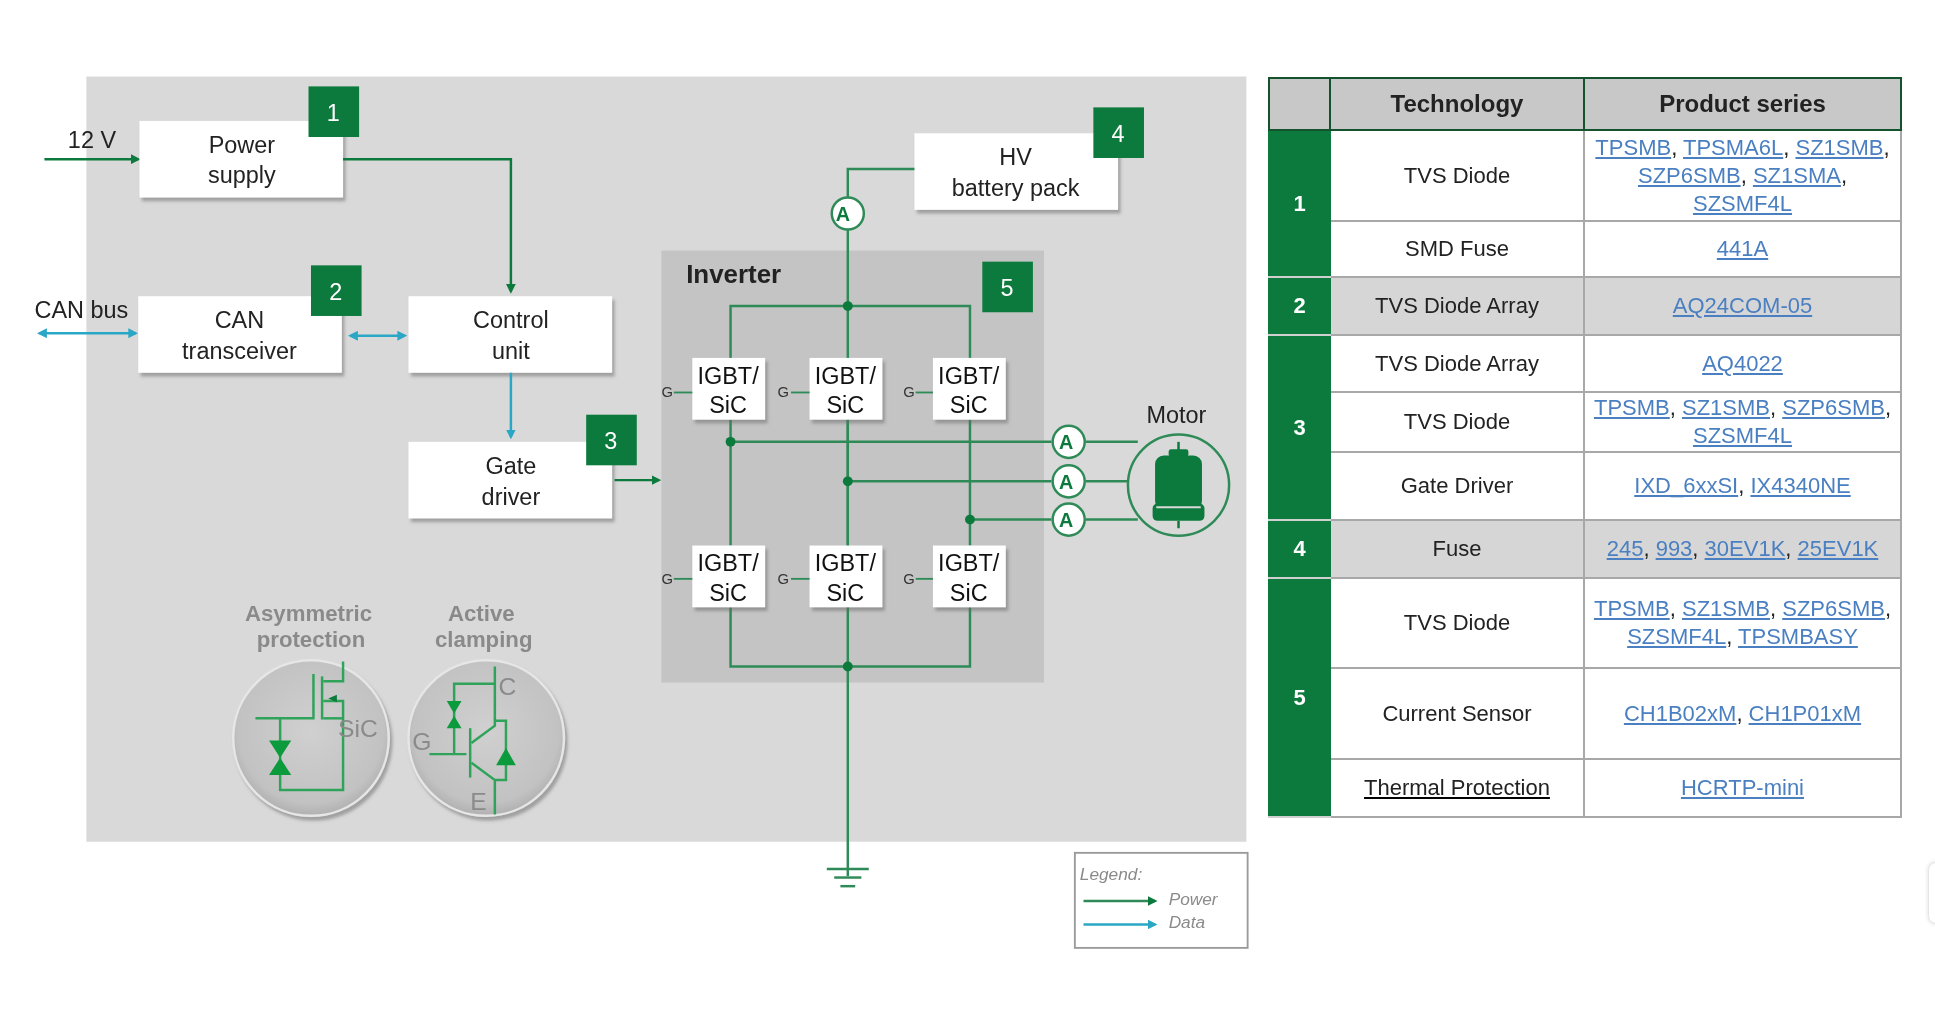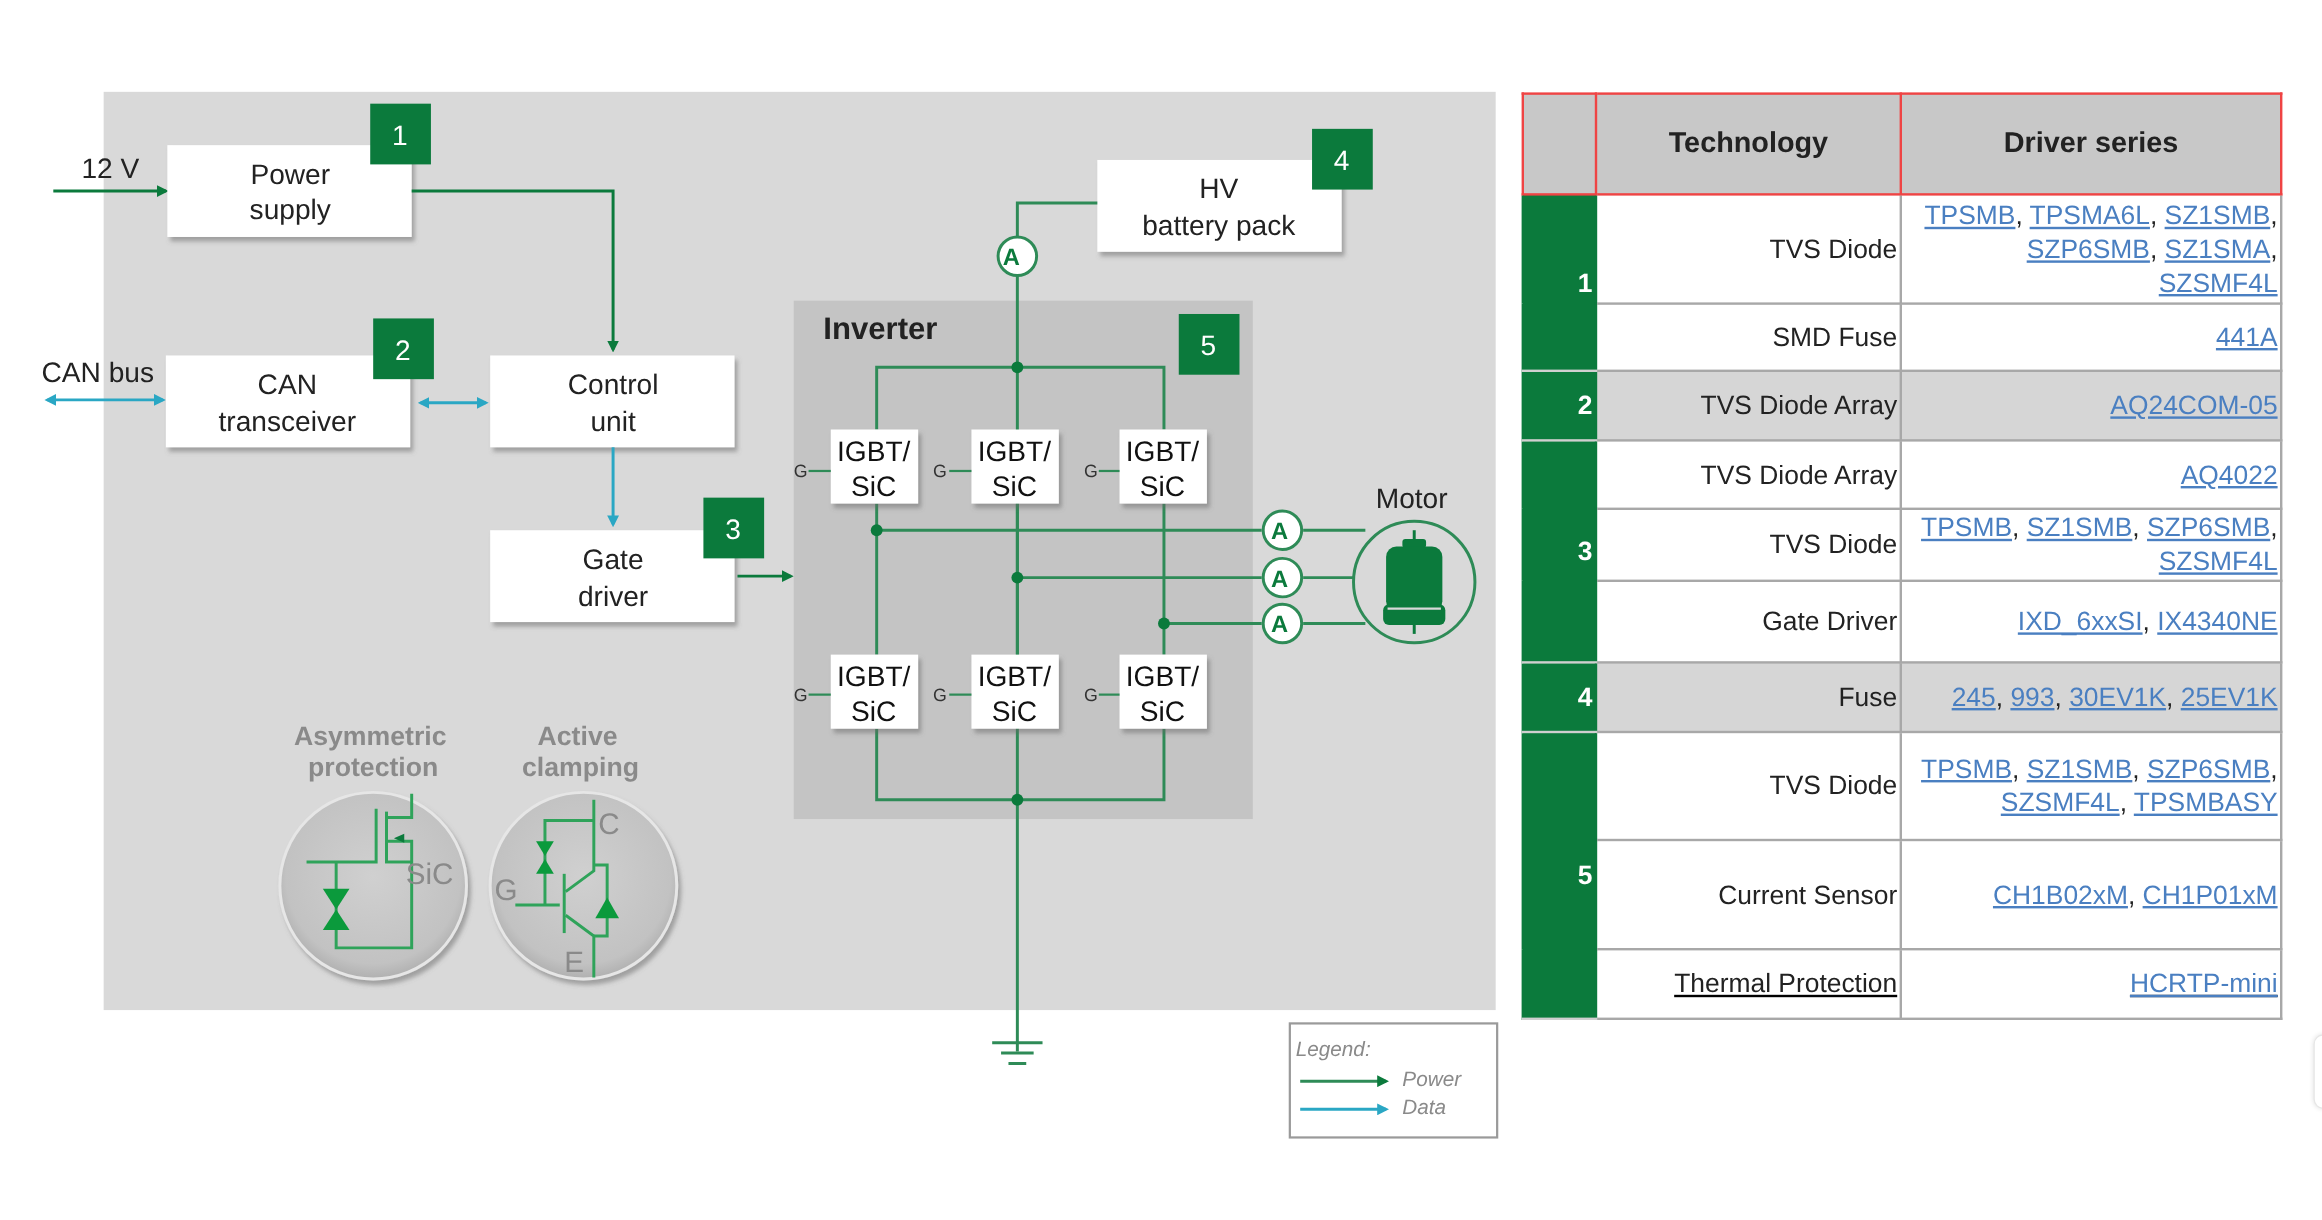--- a/index.html
+++ b/index.html
@@ -9,22 +9,22 @@
   .badge-text{font-family:"Liberation Sans",sans-serif;font-size:19px;fill:#fff;text-anchor:middle;}
   .lbl{font-family:"Liberation Sans",sans-serif;font-size:19px;fill:#222;}
   .g-lbl{font-family:"Liberation Sans",sans-serif;font-size:12px;fill:#333;}
   .igbt-text{font-family:"Liberation Sans",sans-serif;font-size:19px;fill:#111;text-anchor:middle;}
   .gray-title{font-family:"Liberation Sans",sans-serif;font-size:18px;font-weight:bold;fill:#8a8a8a;text-anchor:middle;}
   .amm-text{font-family:"Liberation Sans",sans-serif;font-size:16px;font-weight:bold;fill:#0b7a3c;text-anchor:middle;}
   .legend-text{font-family:"Liberation Sans",sans-serif;font-size:14px;font-style:italic;fill:#8a8a8a;}
   .sym-text{font-family:"Liberation Sans",sans-serif;font-size:20px;fill:#8a8a8a;}
 
   #product-table{position:absolute;left:1268px;top:77px;width:632px;border-collapse:collapse;table-layout:fixed;font-family:"Liberation Sans",sans-serif;}
-  #product-table th{background:#c8c8c8;height:50px;font-size:24px;font-weight:bold;color:#222;border:2px solid #ef4444;padding:16px;}
-  #product-table td{border:2px solid #a8a8a8;text-align:right;font-size:22px;color:#222;padding:0 2px;line-height:28px;}
+  #product-table th{background:#c8c8c8;height:50px;font-size:24px;font-weight:bold;color:#222;border:2px solid #14532d;padding:0;}
+  #product-table td{border:2px solid #a8a8a8;text-align:center;font-size:22px;color:#222;padding:0 2px;line-height:28px;}
   #product-table td.num{background:#0b7a3c;color:#fff;font-weight:bold;font-size:22px;border-color:#0b7a3c;border-bottom:2px solid #d0d0d0;}
   #product-table th.num-h{background:#c8c8c8;}
   #product-table tr.shaded td.tech, #product-table tr.shaded td.prod{background:#d6d6d6;}
   #product-table a{color:#4a7fc1;text-decoration:underline;}
   .side-tab{position:absolute;left:1928px;top:862px;width:20px;height:60px;border:1px solid #e6e6e6;border-radius:8px;box-shadow:0 0 4px #ddd;background:#fff;}
 </style>
 </head>
 <body>
 
 <svg id="diagram" viewBox="0 0 1568 824" preserveAspectRatio="none" xmlns="http://www.w3.org/2000/svg">
@@ -269,21 +269,21 @@
 <table id="product-table">
   <colgroup>
       <col style="width:61px">
       <col style="width:254px">
       <col style="width:317px">
     </colgroup>
   <thead>
     <tr>
       <th class="num-h"></th>
       <th>Technology</th>
-      <th>Driver series</th>
+      <th>Product series</th>
     </tr>
   </thead>
   <tbody id="table-body">
       <tr style="height: 91px;">
         <td class="num" rowspan="2">1</td>
         <td class="tech">TVS Diode</td>
         <td class="prod"><a href="#">TPSMB</a>, <a href="#">TPSMA6L</a>, <a href="#">SZ1SMB</a>, <a href="#">SZP6SMB</a>, <a href="#">SZ1SMA</a>, <a href="#">SZSMF4L</a></td>
       </tr>
       <tr style="height: 56px;">
         <td class="tech">SMD Fuse</td>

